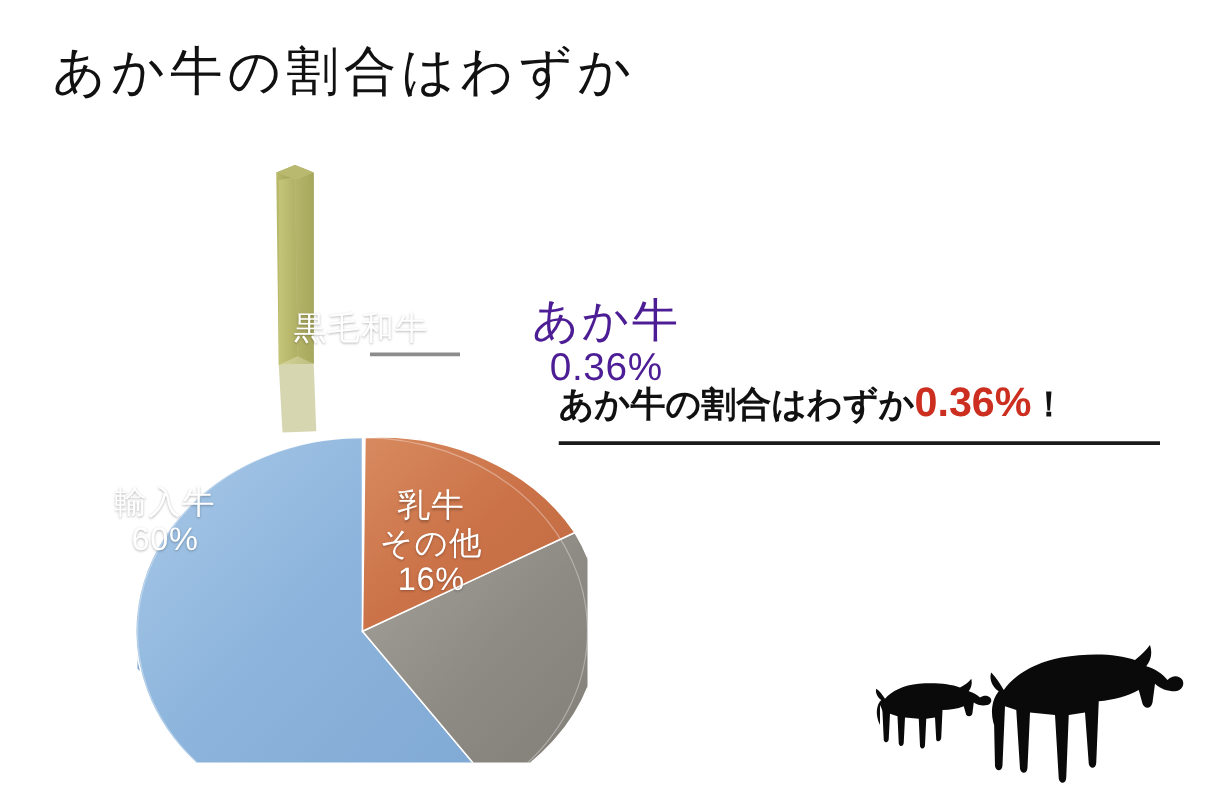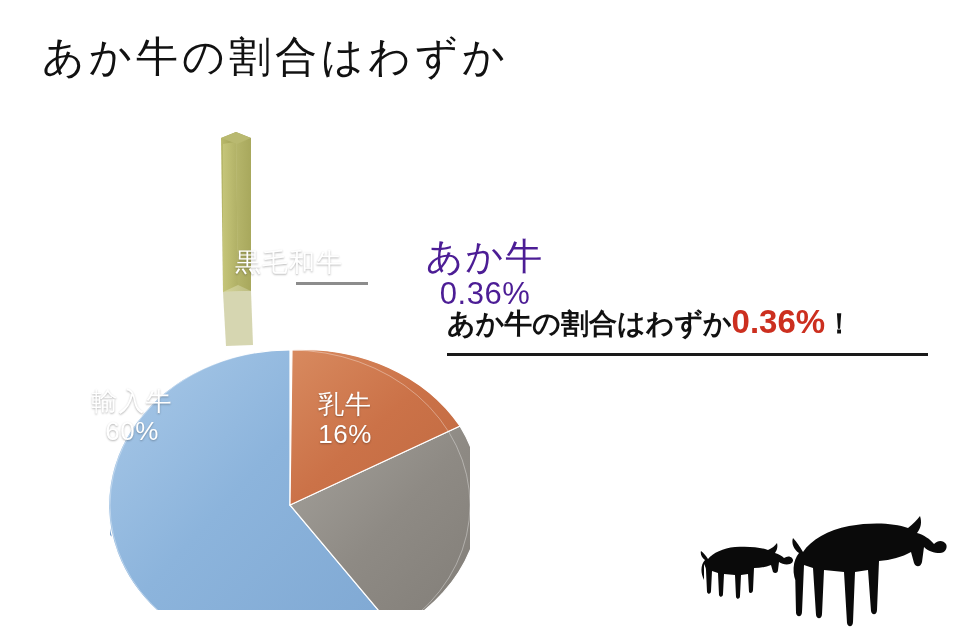--- a/index.html
+++ b/index.html
@@ -219,20 +219,21 @@
         <path d="M 183,182 L 211,181 L 213,235 L 186,236 Z" fill="#a3a353" opacity="0.45"></path>
       </g>
     </svg>
 
     <div class="slice-label" id="label-kuroge">
       <span class="ttl">黒毛和牛</span>
     </div>
 
     <div class="slice-label" id="label-nyugyu">
       <span class="ttl">乳牛</span>
+      <span class="ttl">その他</span>
       <span class="pct">16%</span>
     </div>
 
     <div class="slice-label" id="label-yunyu">
       <span class="ttl">輸入牛</span>
       <span class="pct">60%</span>
     </div>
 
     <div id="leader-line"></div>
     <div id="akaushi-callout">

